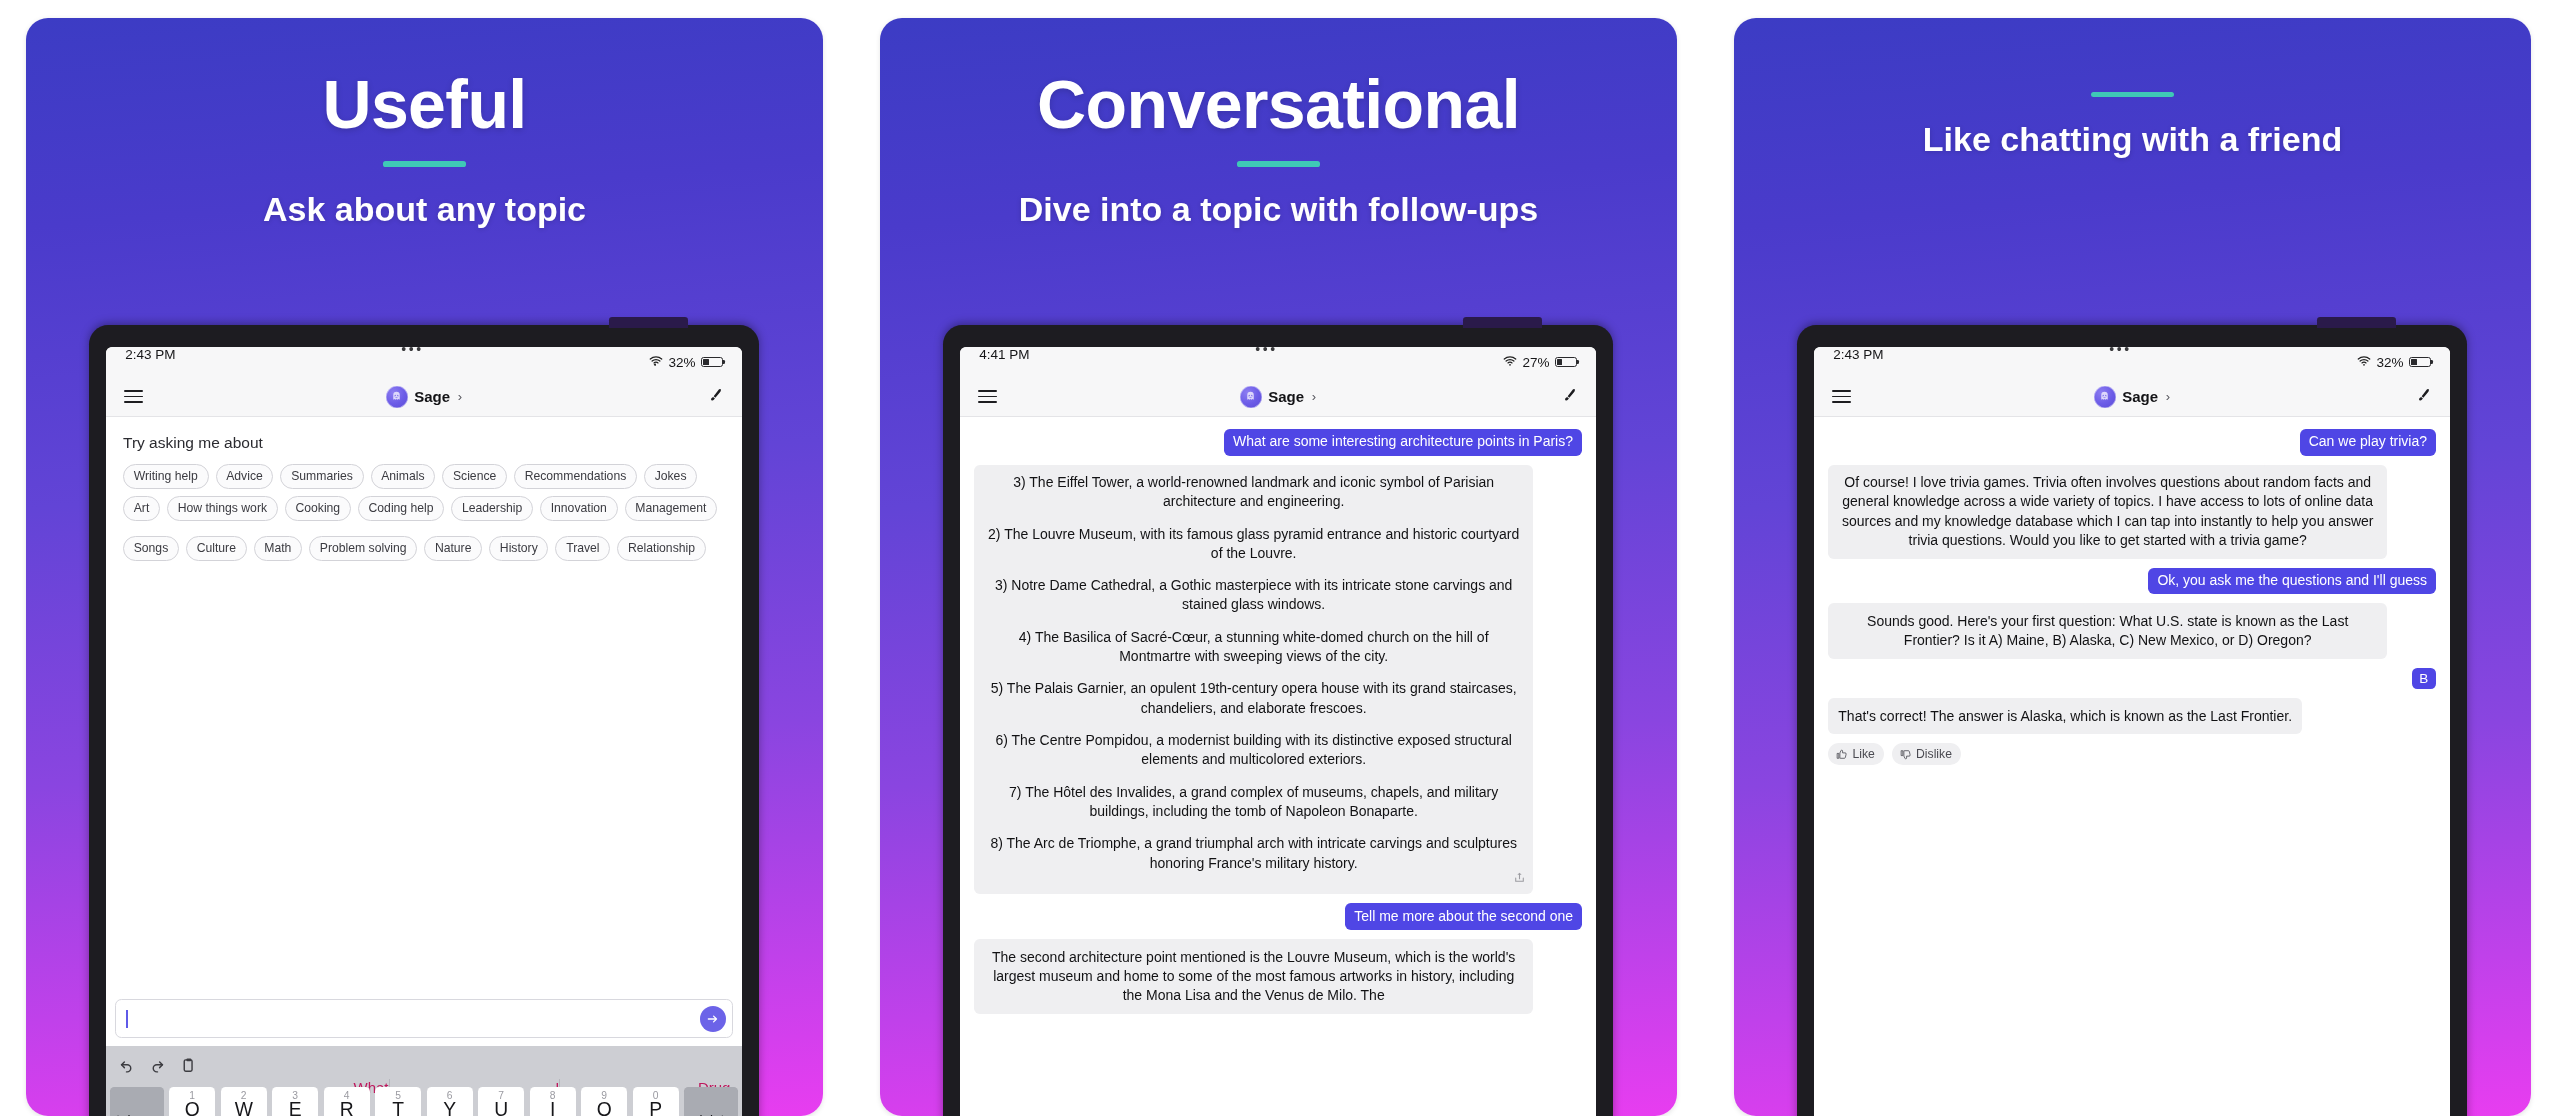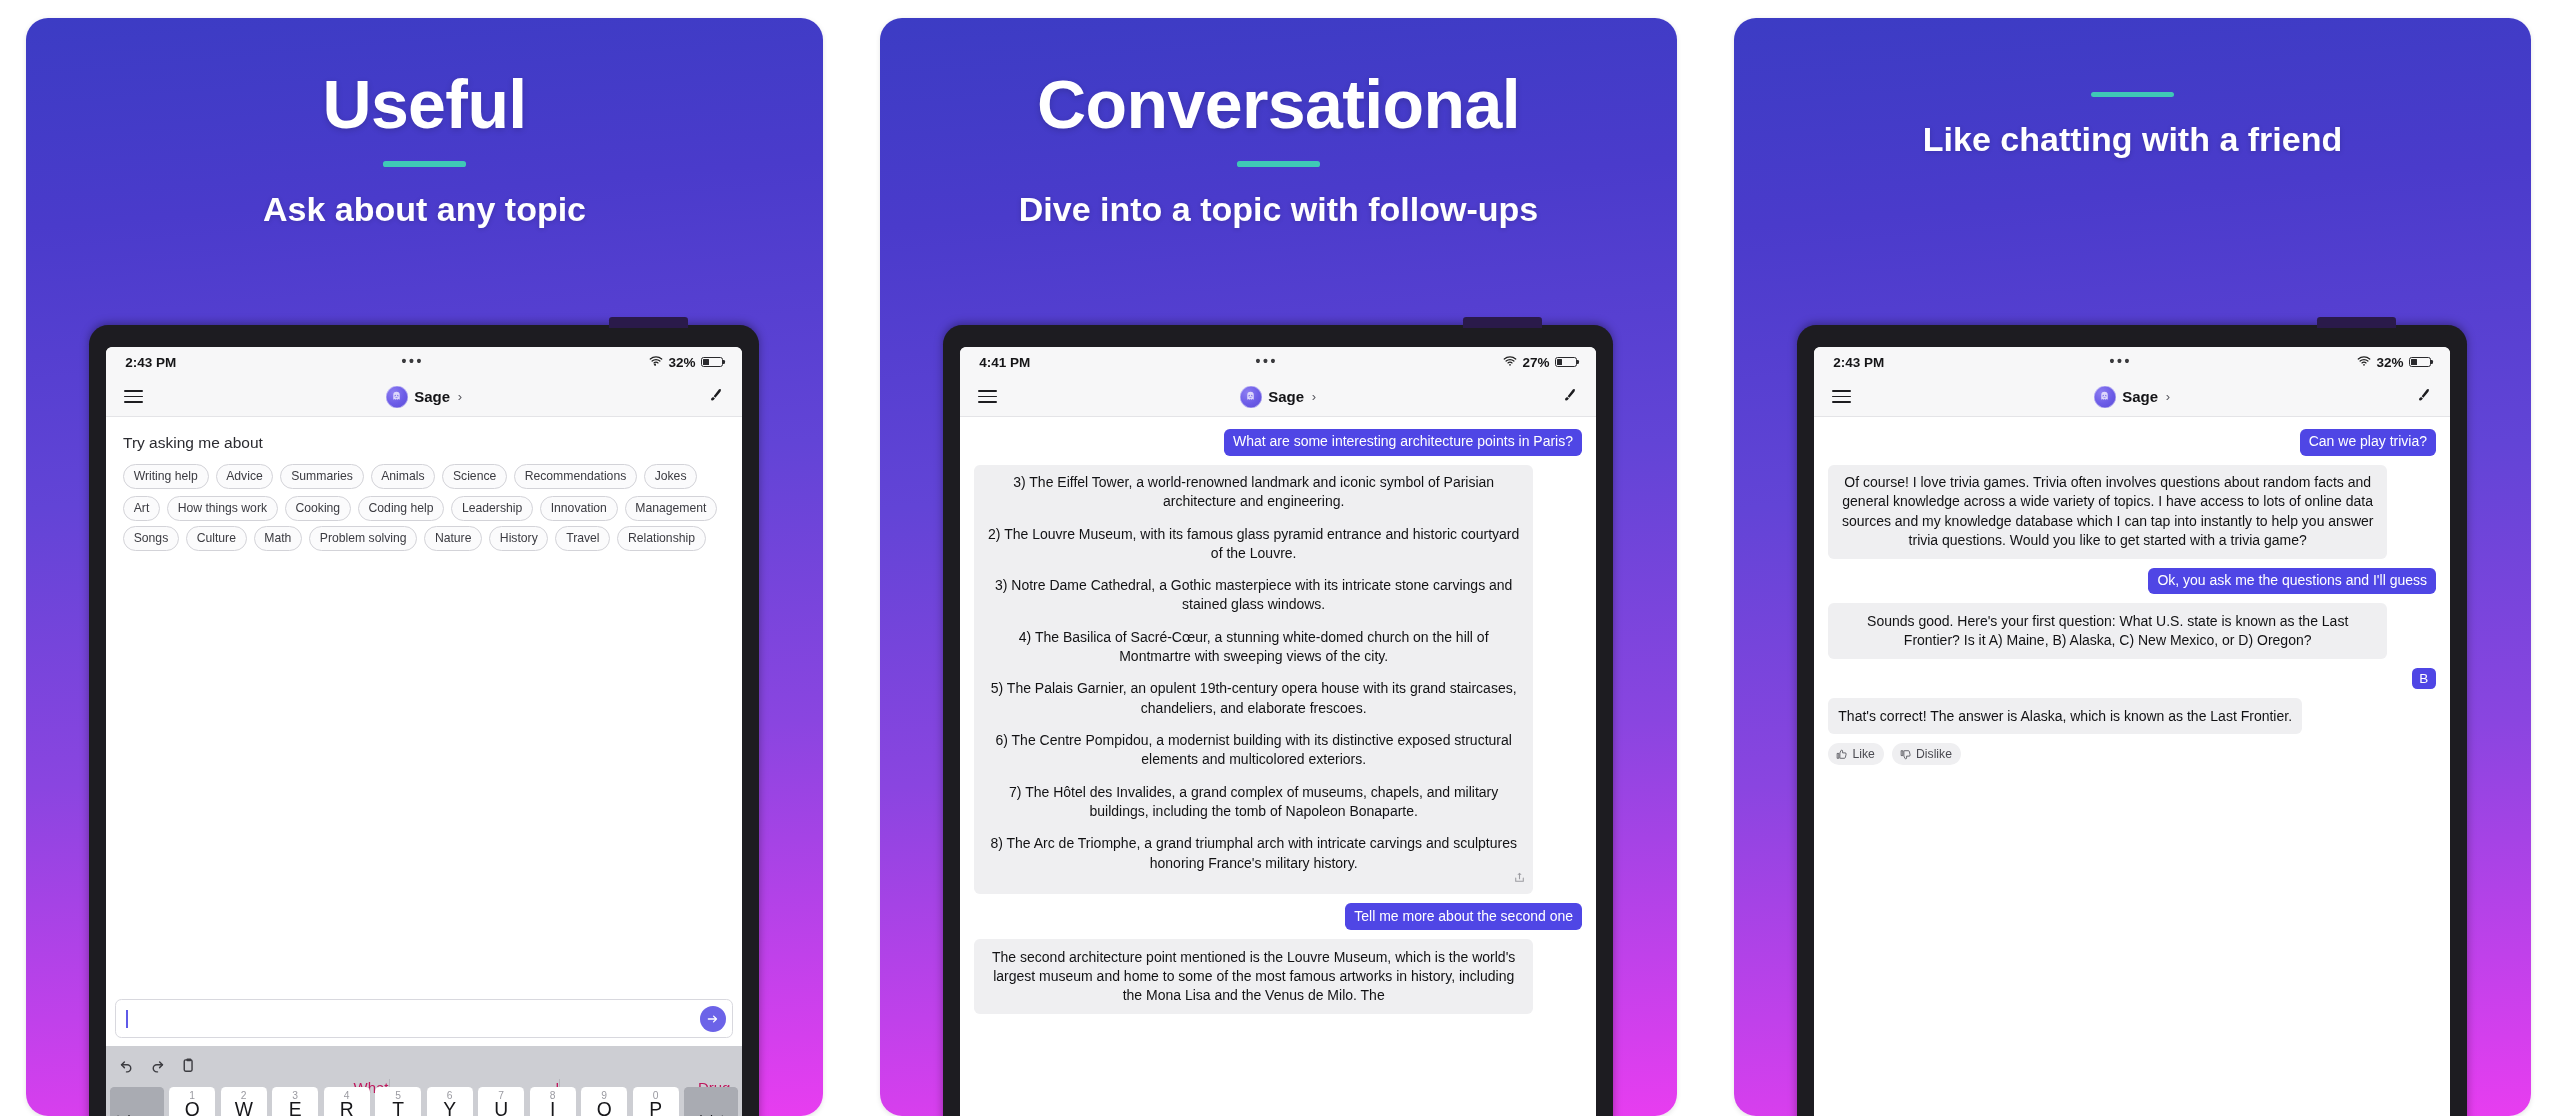--- a/index.html
+++ b/index.html
@@ -84,25 +84,25 @@
     border-radius: 6.4px 6.4px 0 0;
     overflow: hidden;
     position: relative;
     display: flex; flex-direction: column;
   }
 
   
   .statusbar {
     height: 30px;
     background: #f7f7f8;
-    display: flex; align-items: center;
+    display: flex; 
     padding: 0 19.3px;
     flex: 0 0 auto;
     font-size: 13.5px;
-    font-weight: 700;
+    font-weight: 400;
     color: #161618;
   }
   .sb-left { flex: 0 0 auto; }
   .sb-mid { flex: 1 1 auto; text-align: center; letter-spacing: 2.6px; color: #3a3a3d; font-size: 14px; line-height: 0.4;}
   .sb-right { flex: 0 0 auto; display: flex; align-items: center; gap: 5.2px; }
   .batt {
     width: 22px; height: 10.3px;
     border: 1.3px solid #2a2a2d;
     border-radius: 2.6px;
     position: relative;
@@ -361,21 +361,21 @@
             </div>
             <div class="chips" style="margin-top:7px">
               <div class="chip">Art</div>
               <div class="chip">How things work</div>
               <div class="chip">Cooking</div>
               <div class="chip">Coding help</div>
               <div class="chip">Leadership</div>
               <div class="chip">Innovation</div>
               <div class="chip">Management</div>
             </div>
-            <div class="chips" style="margin-top:5px">
+            <div class="chips" style="margin-top:15px">
               <div class="chip">Songs</div>
               <div class="chip">Culture</div>
               <div class="chip">Math</div>
               <div class="chip">Problem solving</div>
               <div class="chip">Nature</div>
               <div class="chip">History</div>
               <div class="chip">Travel</div>
               <div class="chip">Relationship</div>
             </div>
           </div>

